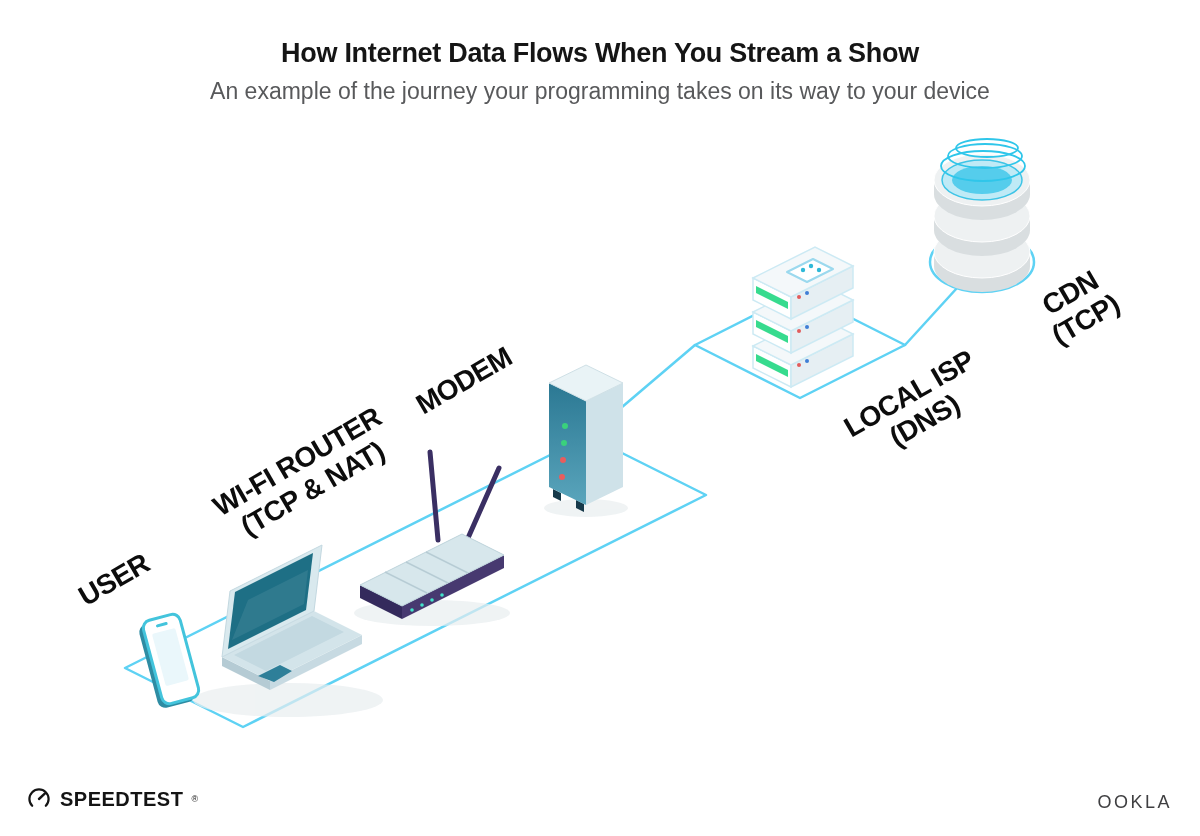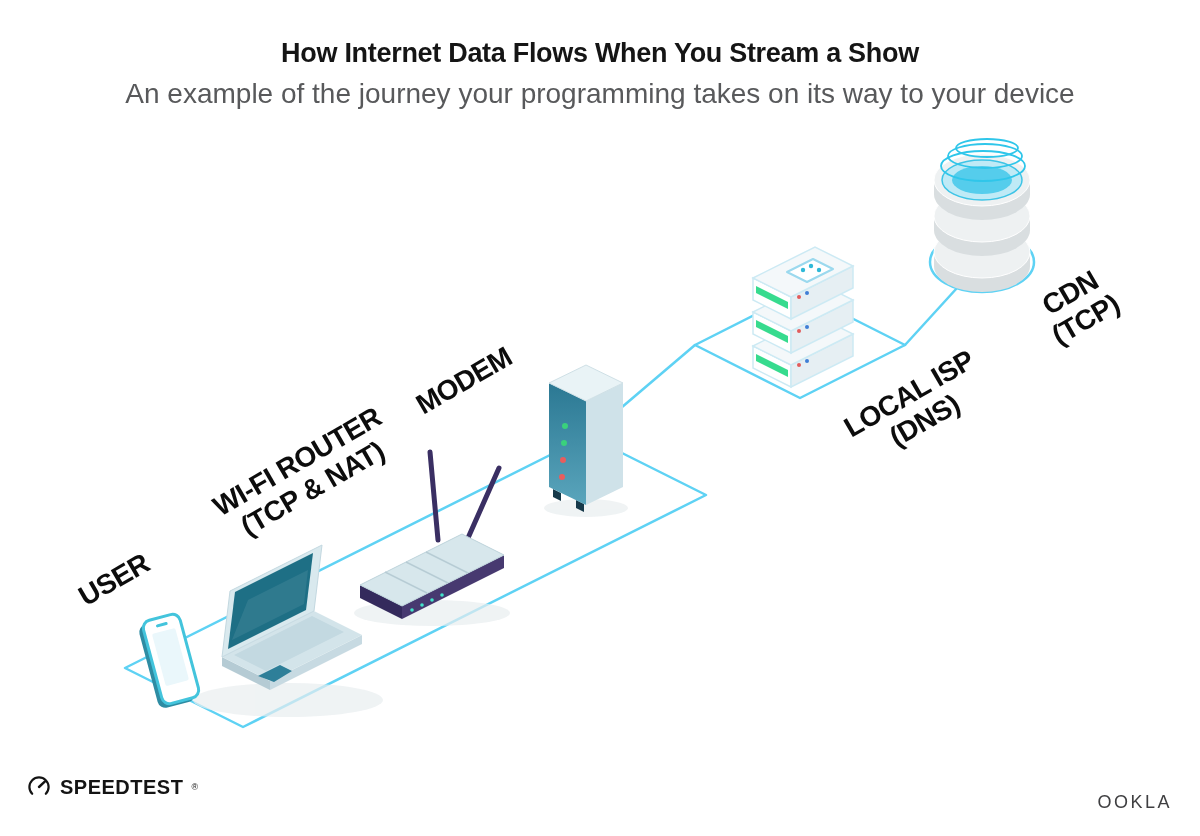--- a/index.html
+++ b/index.html
@@ -2,39 +2,39 @@
 <html><head>
 <meta charset="utf-8">
 <style>
   html,body { margin:0; padding:0; background:#ffffff; }
   .stage {
     position:relative; width:1200px; height:836px; background:#ffffff;
     font-family:"Liberation Sans", sans-serif; overflow:hidden;
   }
   .header { position:absolute; top:38px; left:0; width:100%; text-align:center; }
   .title  { margin:0; font-size:27px; font-weight:700; color:#151515; letter-spacing:-0.3px; }
-  .subtitle { margin:9px 0 11px; font-size:28px; font-weight:400; color:#58595b; }
+  .subtitle { margin:9px 0 11px; font-size:23px; font-weight:400; color:#58595b; }
 
   svg.diagram { position:absolute; left:0; top:0; width:1200px; height:836px; }
 
   .node-label {
     position:absolute; font-weight:700; color:#0c0c0c;
     transform:rotate(-30deg); transform-origin:center center;
     text-align:center; line-height:1.12; font-size:28px; letter-spacing:-0.5px;
     white-space:nowrap;
   }
   .node-label span { display:block; }
   #label-user   { left:54px;  top:564px; width:120px; }
   #label-router { left:190px; top:444px; width:230px; }
   #label-modem  { left:394px; top:365px; width:140px; }
   #label-isp    { left:827px; top:376px; width:180px; }
   #label-cdn    { left:1018px; top:275px; width:120px; }
 
   .footer-left {
-    position:absolute; left:26px; bottom:36px;
+    position:absolute; left:26px; bottom:24px;
     display:flex; align-items:center; gap:8px;
   }
   .speedtest-text { font-size:20px; font-weight:700; letter-spacing:0.5px; color:#141414; }
   .reg { font-size:9px; vertical-align:top; color:#141414; font-weight:400; }
   .footer-right {
     position:absolute; right:28px; bottom:23px;
     font-size:18px; font-weight:500; letter-spacing:2.5px; color:#3f3f41;
   }
 </style>
 </head>

